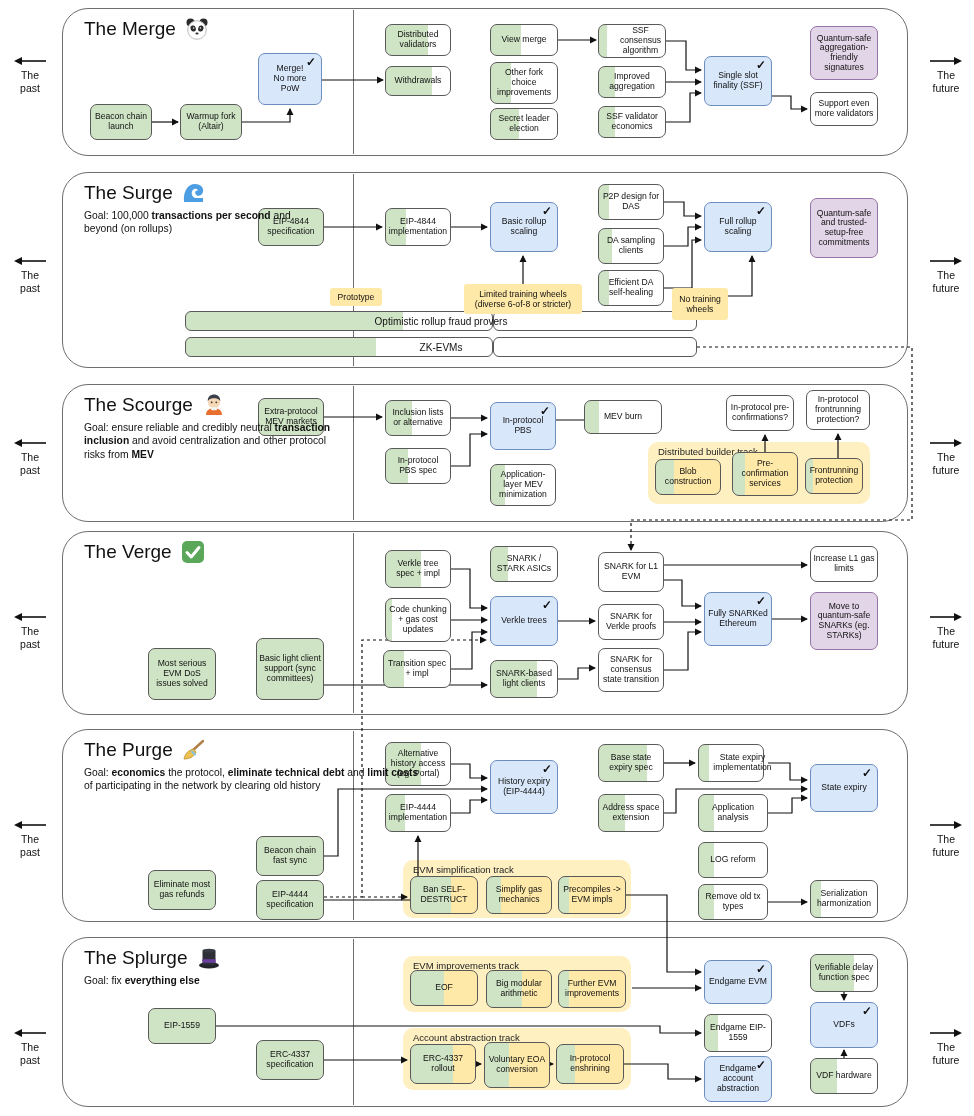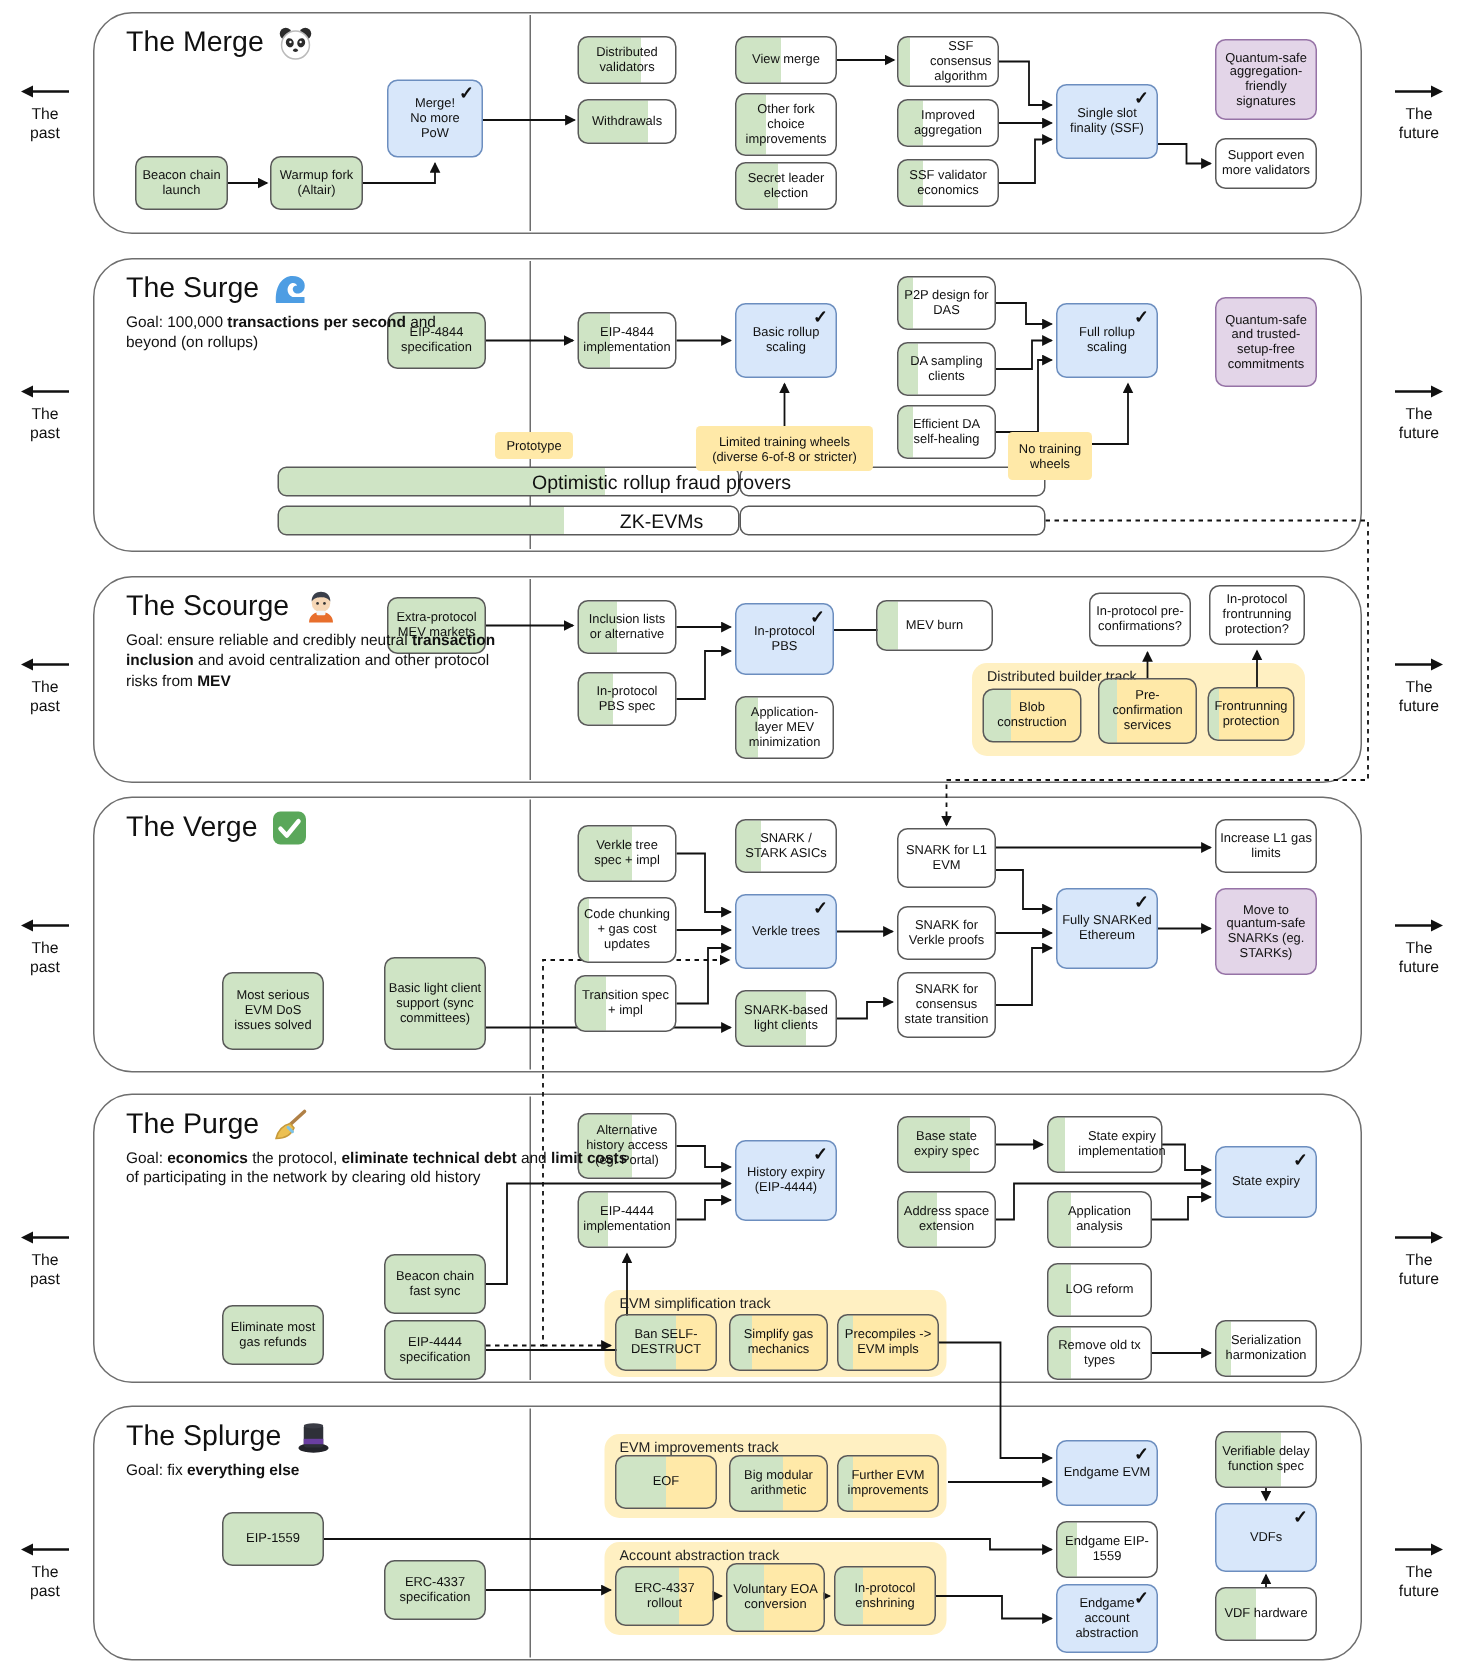--- a/index.html
+++ b/index.html
@@ -12,21 +12,21 @@
   .node{position:absolute;border:1.1px solid #595959;border-radius:7px;display:flex;align-items:center;justify-content:center;
         text-align:center;font-size:8.6px;line-height:1.13;color:#111;padding:2px;box-sizing:border-box;z-index:2;white-space:pre-line;}
   .node.blue{border-color:#6c8ebf;background:#d8e7fa;}
   .node.purple{border-color:#9673a6;background:#e3d5e8;}
   .check{position:absolute;top:2px;right:5px;font-weight:bold;font-size:12px;color:#111;}
   .track{position:absolute;background:#fff0c2;border-radius:10px;z-index:1;}
   .track-label{position:absolute;font-size:9.5px;color:#222;z-index:2;}
   .minilabel{position:absolute;background:#ffe9a8;border-radius:3px;display:flex;align-items:center;justify-content:center;
              text-align:center;font-size:8.6px;line-height:1.18;color:#111;z-index:2;padding:1px;box-sizing:border-box;}
   .bar-seg{position:absolute;border:1.1px solid #595959;border-radius:6px;box-sizing:border-box;z-index:1;}
-  .bar-label{position:absolute;display:flex;align-items:center;justify-content:center;font-size:13px;color:#111;z-index:2;}
+  .bar-label{position:absolute;display:flex;align-items:center;justify-content:center;font-size:10px;color:#111;z-index:2;}
   .side{position:absolute;width:48px;text-align:center;font-size:10.5px;line-height:1.25;color:#111;z-index:3;}
   #edgelayer{position:absolute;left:0;top:0;z-index:1;}
   .icn{display:inline-flex;align-items:center;}
 </style>
 </head>
 <body>
 
 <div id="canvas">
     <div class="section" style="position: absolute; left: 62px; top: 8px; width: 846px; height: 148px; border-color: rgb(110, 110, 110);"></div>
     <div class="divider" style="position: absolute; left: 353px; top: 10px; height: 144px;"></div>
@@ -254,21 +254,21 @@
     <div class="node green" style="position: absolute; left: 148px; top: 870px; width: 68px; height: 40px; background: rgb(207, 228, 197);"><span>Eliminate most gas refunds</span></div>
     <div class="node green" style="position: absolute; left: 256px; top: 836px; width: 68px; height: 40px; background: rgb(207, 228, 197);"><span>Beacon chain fast sync</span></div>
     <div class="node green" style="position: absolute; left: 256px; top: 880px; width: 68px; height: 40px; background: rgb(207, 228, 197);"><span>EIP-4444 specification</span></div>
     <div class="node green" style="position: absolute; left: 385px; top: 742px; width: 66px; height: 44px; background: linear-gradient(90deg, rgb(207, 228, 197) 55%, rgb(255, 255, 255) 55%);"><span>Alternative history access (eg. Portal)</span></div>
     <div class="node green" style="position: absolute; left: 385px; top: 794px; width: 66px; height: 38px; background: linear-gradient(90deg, rgb(207, 228, 197) 30%, rgb(255, 255, 255) 30%);"><span>EIP-4444 implementation</span></div>
     <div class="node blue" style="position: absolute; left: 490px; top: 760px; width: 68px; height: 54px;"><span>History expiry (EIP-4444)</span><span class="check">✓</span></div>
     <div class="node yellow" style="position: absolute; left: 410px; top: 876px; width: 68px; height: 38px; background: linear-gradient(90deg, rgb(207, 228, 197) 60%, rgb(255, 233, 168) 60%);"><span>Ban SELF-DESTRUCT</span></div>
     <div class="node yellow" style="position: absolute; left: 486px; top: 876px; width: 66px; height: 38px; background: linear-gradient(90deg, rgb(207, 228, 197) 22%, rgb(255, 233, 168) 22%);"><span>Simplify gas mechanics</span></div>
     <div class="node yellow" style="position: absolute; left: 558px; top: 876px; width: 68px; height: 38px; background: linear-gradient(90deg, rgb(207, 228, 197) 15%, rgb(255, 233, 168) 15%);"><span>Precompiles -&gt; EVM impls</span></div>
     <div class="node green" style="position: absolute; left: 598px; top: 744px; width: 66px; height: 38px; background: linear-gradient(90deg, rgb(207, 228, 197) 75%, rgb(255, 255, 255) 75%);"><span>Base state expiry spec</span></div>
-    <div class="node green" style="position: absolute; left: 698px; top: 744px; width: 77px; height: 38px; background: linear-gradient(90deg, rgb(207, 228, 197) 15%, rgb(255, 255, 255) 15%); padding-left: 25px;"><span>State expiry implementation</span></div>
+    <div class="node green" style="position: absolute; left: 698px; top: 744px; width: 66px; height: 38px; background: linear-gradient(90deg, rgb(207, 228, 197) 15%, rgb(255, 255, 255) 15%); padding-left: 25px;"><span>State expiry implementation</span></div>
     <div class="node green" style="position: absolute; left: 598px; top: 794px; width: 66px; height: 38px; background: linear-gradient(90deg, rgb(207, 228, 197) 40%, rgb(255, 255, 255) 40%);"><span>Address space extension</span></div>
     <div class="node green" style="position: absolute; left: 698px; top: 794px; width: 70px; height: 38px; background: linear-gradient(90deg, rgb(207, 228, 197) 22%, rgb(255, 255, 255) 22%);"><span>Application analysis</span></div>
     <div class="node green" style="position: absolute; left: 698px; top: 842px; width: 70px; height: 36px; background: linear-gradient(90deg, rgb(207, 228, 197) 22%, rgb(255, 255, 255) 22%);"><span>LOG reform</span></div>
     <div class="node green" style="position: absolute; left: 698px; top: 884px; width: 70px; height: 36px; background: linear-gradient(90deg, rgb(207, 228, 197) 22%, rgb(255, 255, 255) 22%);"><span>Remove old tx types</span></div>
     <div class="node blue" style="position: absolute; left: 810px; top: 764px; width: 68px; height: 48px;"><span>State expiry</span><span class="check">✓</span></div>
     <div class="node green" style="position: absolute; left: 810px; top: 880px; width: 68px; height: 38px; background: linear-gradient(90deg, rgb(207, 228, 197) 15%, rgb(255, 255, 255) 15%);"><span>Serialization harmonization</span></div>
     <div class="sec-title" style="position: absolute; left: 84px; top: 738px;">
       <span>The Purge</span>
       <span class="icn">
         <svg width="24" height="24" viewBox="0 0 24 24">

